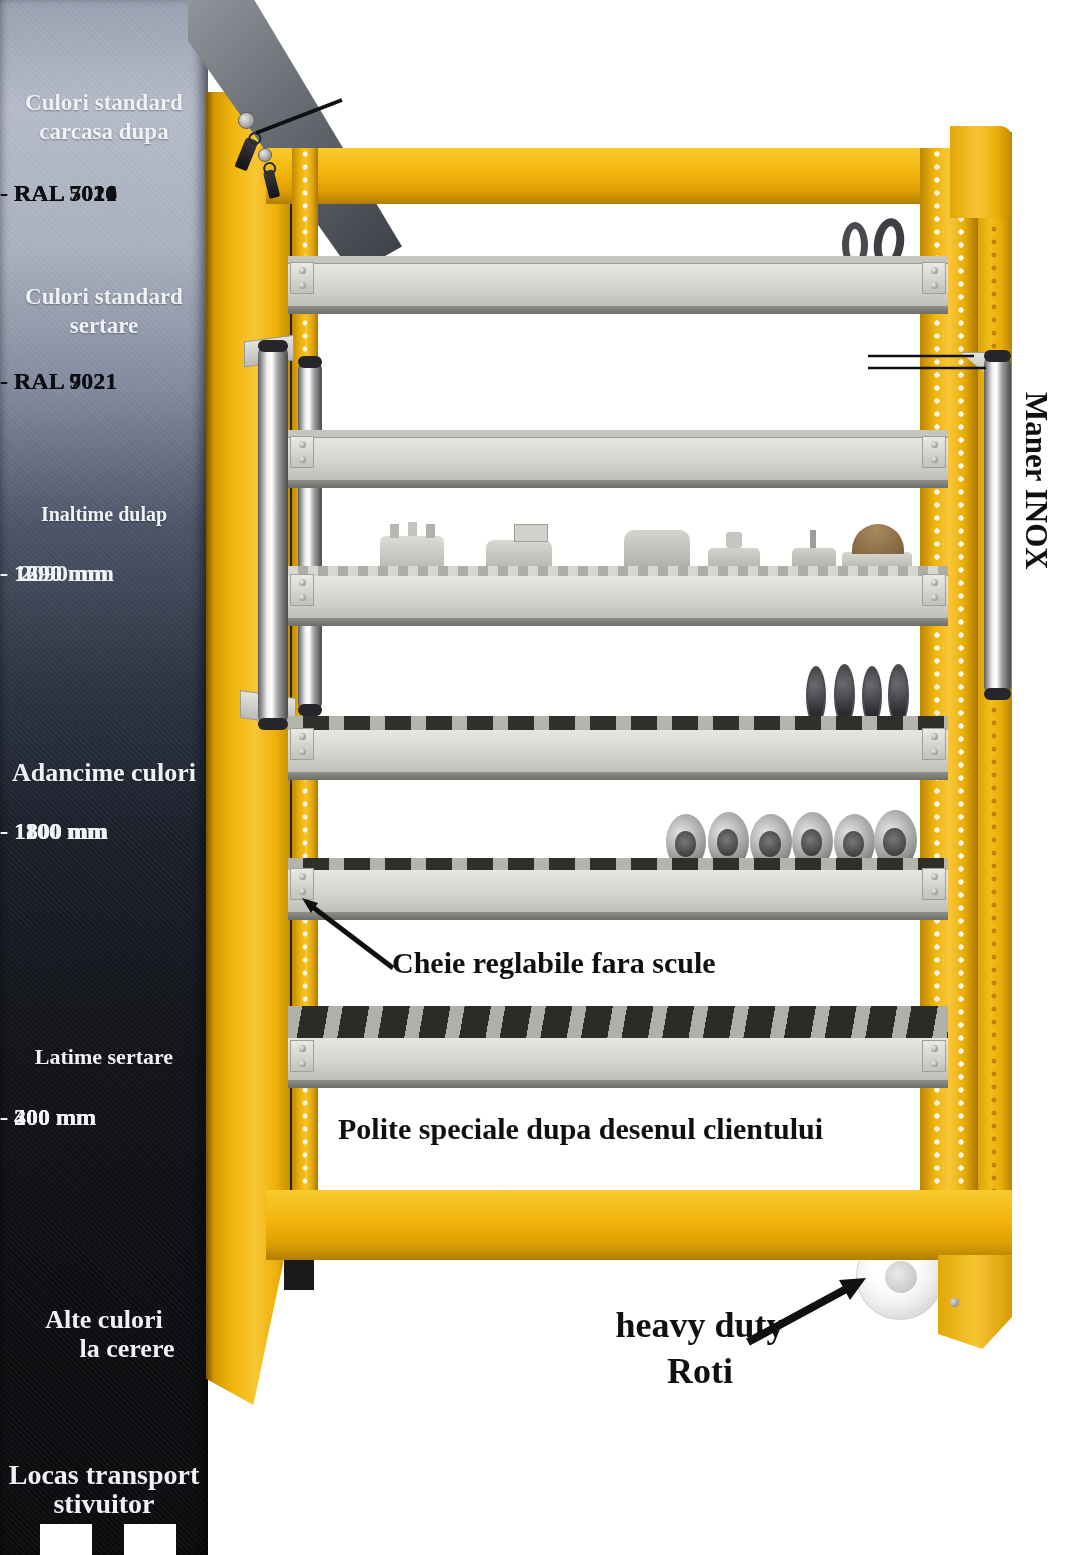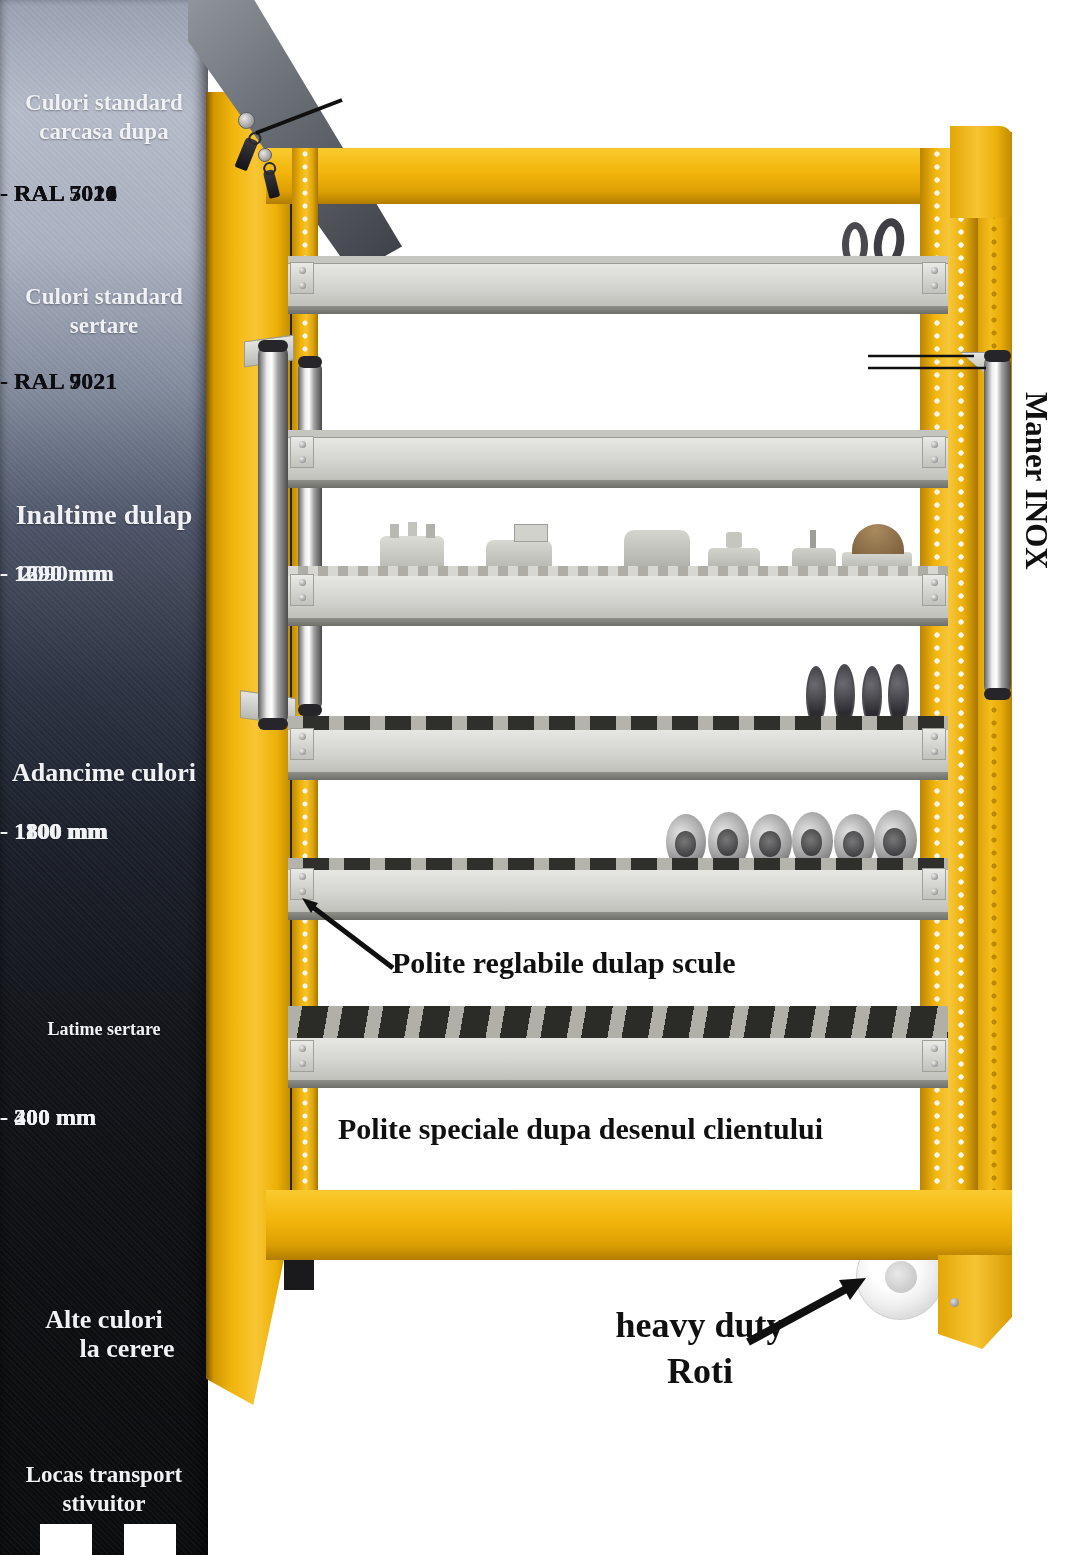--- a/index.html
+++ b/index.html
@@ -126,49 +126,49 @@
       <div>- RAL 7021</div>
     </div>
     <div class="p-title" style="top:282px">
       <div style="position:static">Culori standard</div>
       <div style="position:static">sertare</div>
     </div>
     <div class="p-items dark-text" style="top:364px">
       <div>- RAL 9021</div>
       <div>- RAL 7021</div>
     </div>
-    <div class="p-title" style="top:500px;font-size:28px">
+    <div class="p-title" style="top:500px;font-size:20px">
       <div style="position:static">Inaltime dulap</div>
     </div>
     <div class="p-items light-text" style="top:556px">
       <div>- 1290 mm</div>
       <div>- 1690 mm</div>
       <div>-  2090 mm</div>
     </div>
     <div class="p-title" style="top:758px;font-size:26px">
       <div style="position:static">Adancime culori</div>
     </div>
     <div class="p-items light-text" style="top:814px">
       <div>-   800 mm</div>
       <div>- 1100 mm</div>
       <div>- 1300 mm</div>
     </div>
-    <div class="p-title" style="top:1015px;font-size:18px">
+    <div class="p-title" style="top:1042px;font-size:22px">
       <div style="position:static">Latime sertare</div>
     </div>
     <div class="p-items light-text" style="top:1100px">
       <div>- 200 mm</div>
       <div>- 300 mm</div>
       <div>- 400 mm</div>
     </div>
     <div class="p-title" style="top:1305px;font-size:26px">
       <div style="position:static">Alte culori</div>
       <div style="position:static;padding-left:46px">la cerere</div>
     </div>
-    <div class="p-title" style="top:1460px;font-size:23px">
+    <div class="p-title" style="top:1460px;font-size:28px">
       <div style="position:static">Locas transport</div>
       <div style="position:static">stivuitor</div>
     </div>
     <div class="fork-slot" style="left:40px"></div>
     <div class="fork-slot" style="left:124px"></div>
   </div>
 
   <div class="door"></div>
   <div class="door-edge"></div>
   <div class="cab-top"></div>
@@ -274,20 +274,20 @@
     <line x1="342" y1="100" x2="256" y2="133" stroke="#101010" stroke-width="4"></line>
     <line x1="868" y1="356" x2="974" y2="356" stroke="#101010" stroke-width="2.5"></line>
     <line x1="868" y1="368" x2="986" y2="368" stroke="#101010" stroke-width="2.5"></line>
     <line x1="393" y1="968" x2="310" y2="905" stroke="#101010" stroke-width="5"></line>
     <polygon points="302,898 318,903 311,913" fill="#101010"></polygon>
     <line x1="748" y1="1342" x2="848" y2="1288" stroke="#101010" stroke-width="8"></line>
     <polygon points="866,1278 850,1300 839,1280" fill="#101010"></polygon>
   </svg>
 
   <div class="ann vert" style="left:1018px;top:392px;font-size:31px">Maner INOX</div>
-  <div class="ann" style="left:392px;top:946px;font-size:30px">Polite reglabile dulap scule</div>
+  <div class="ann" style="left:392px;top:946px;font-size:30px">Cheie reglabile fara scule</div>
   <div class="ann" style="left:338px;top:1112px;font-size:30px">Polite speciale dupa desenul clientului</div>
   <div class="ann" style="left:575px;top:1302px;width:250px;text-align:center;font-size:36px;line-height:46px">
     <div style="position:static">heavy duty</div>
     <div style="position:static">Roti</div>
   </div>
 
 </div>
 
 </body></html>

